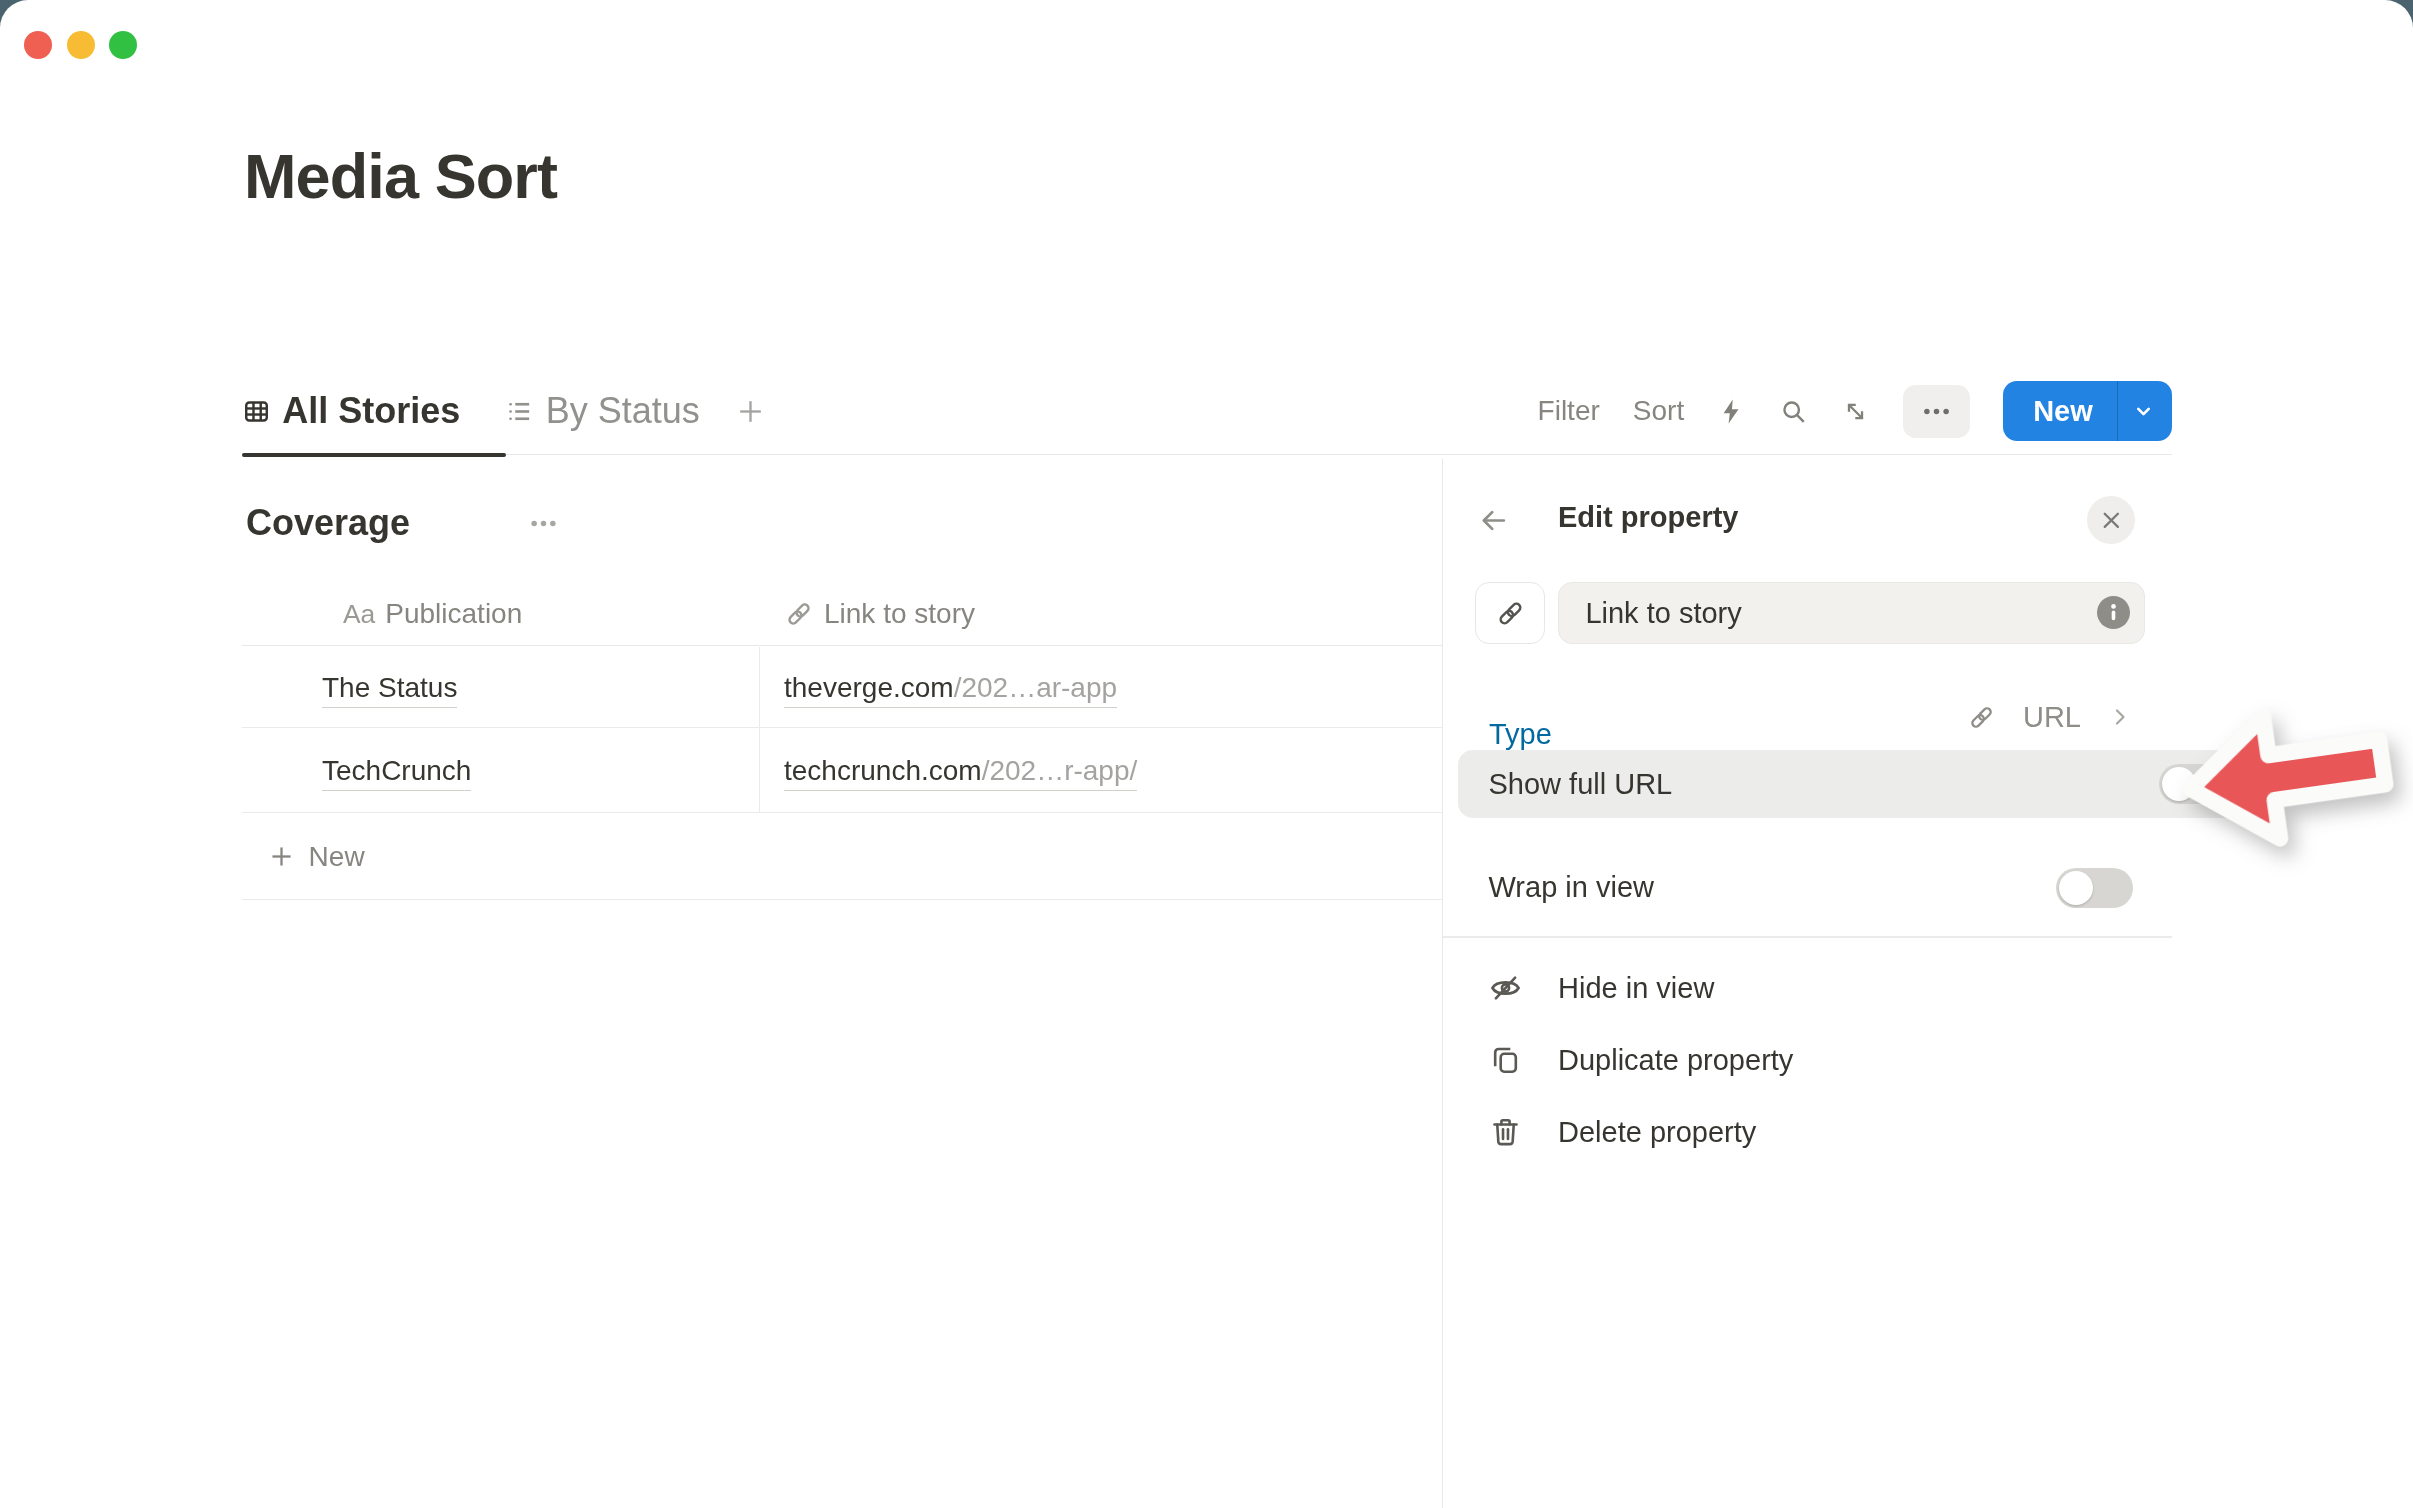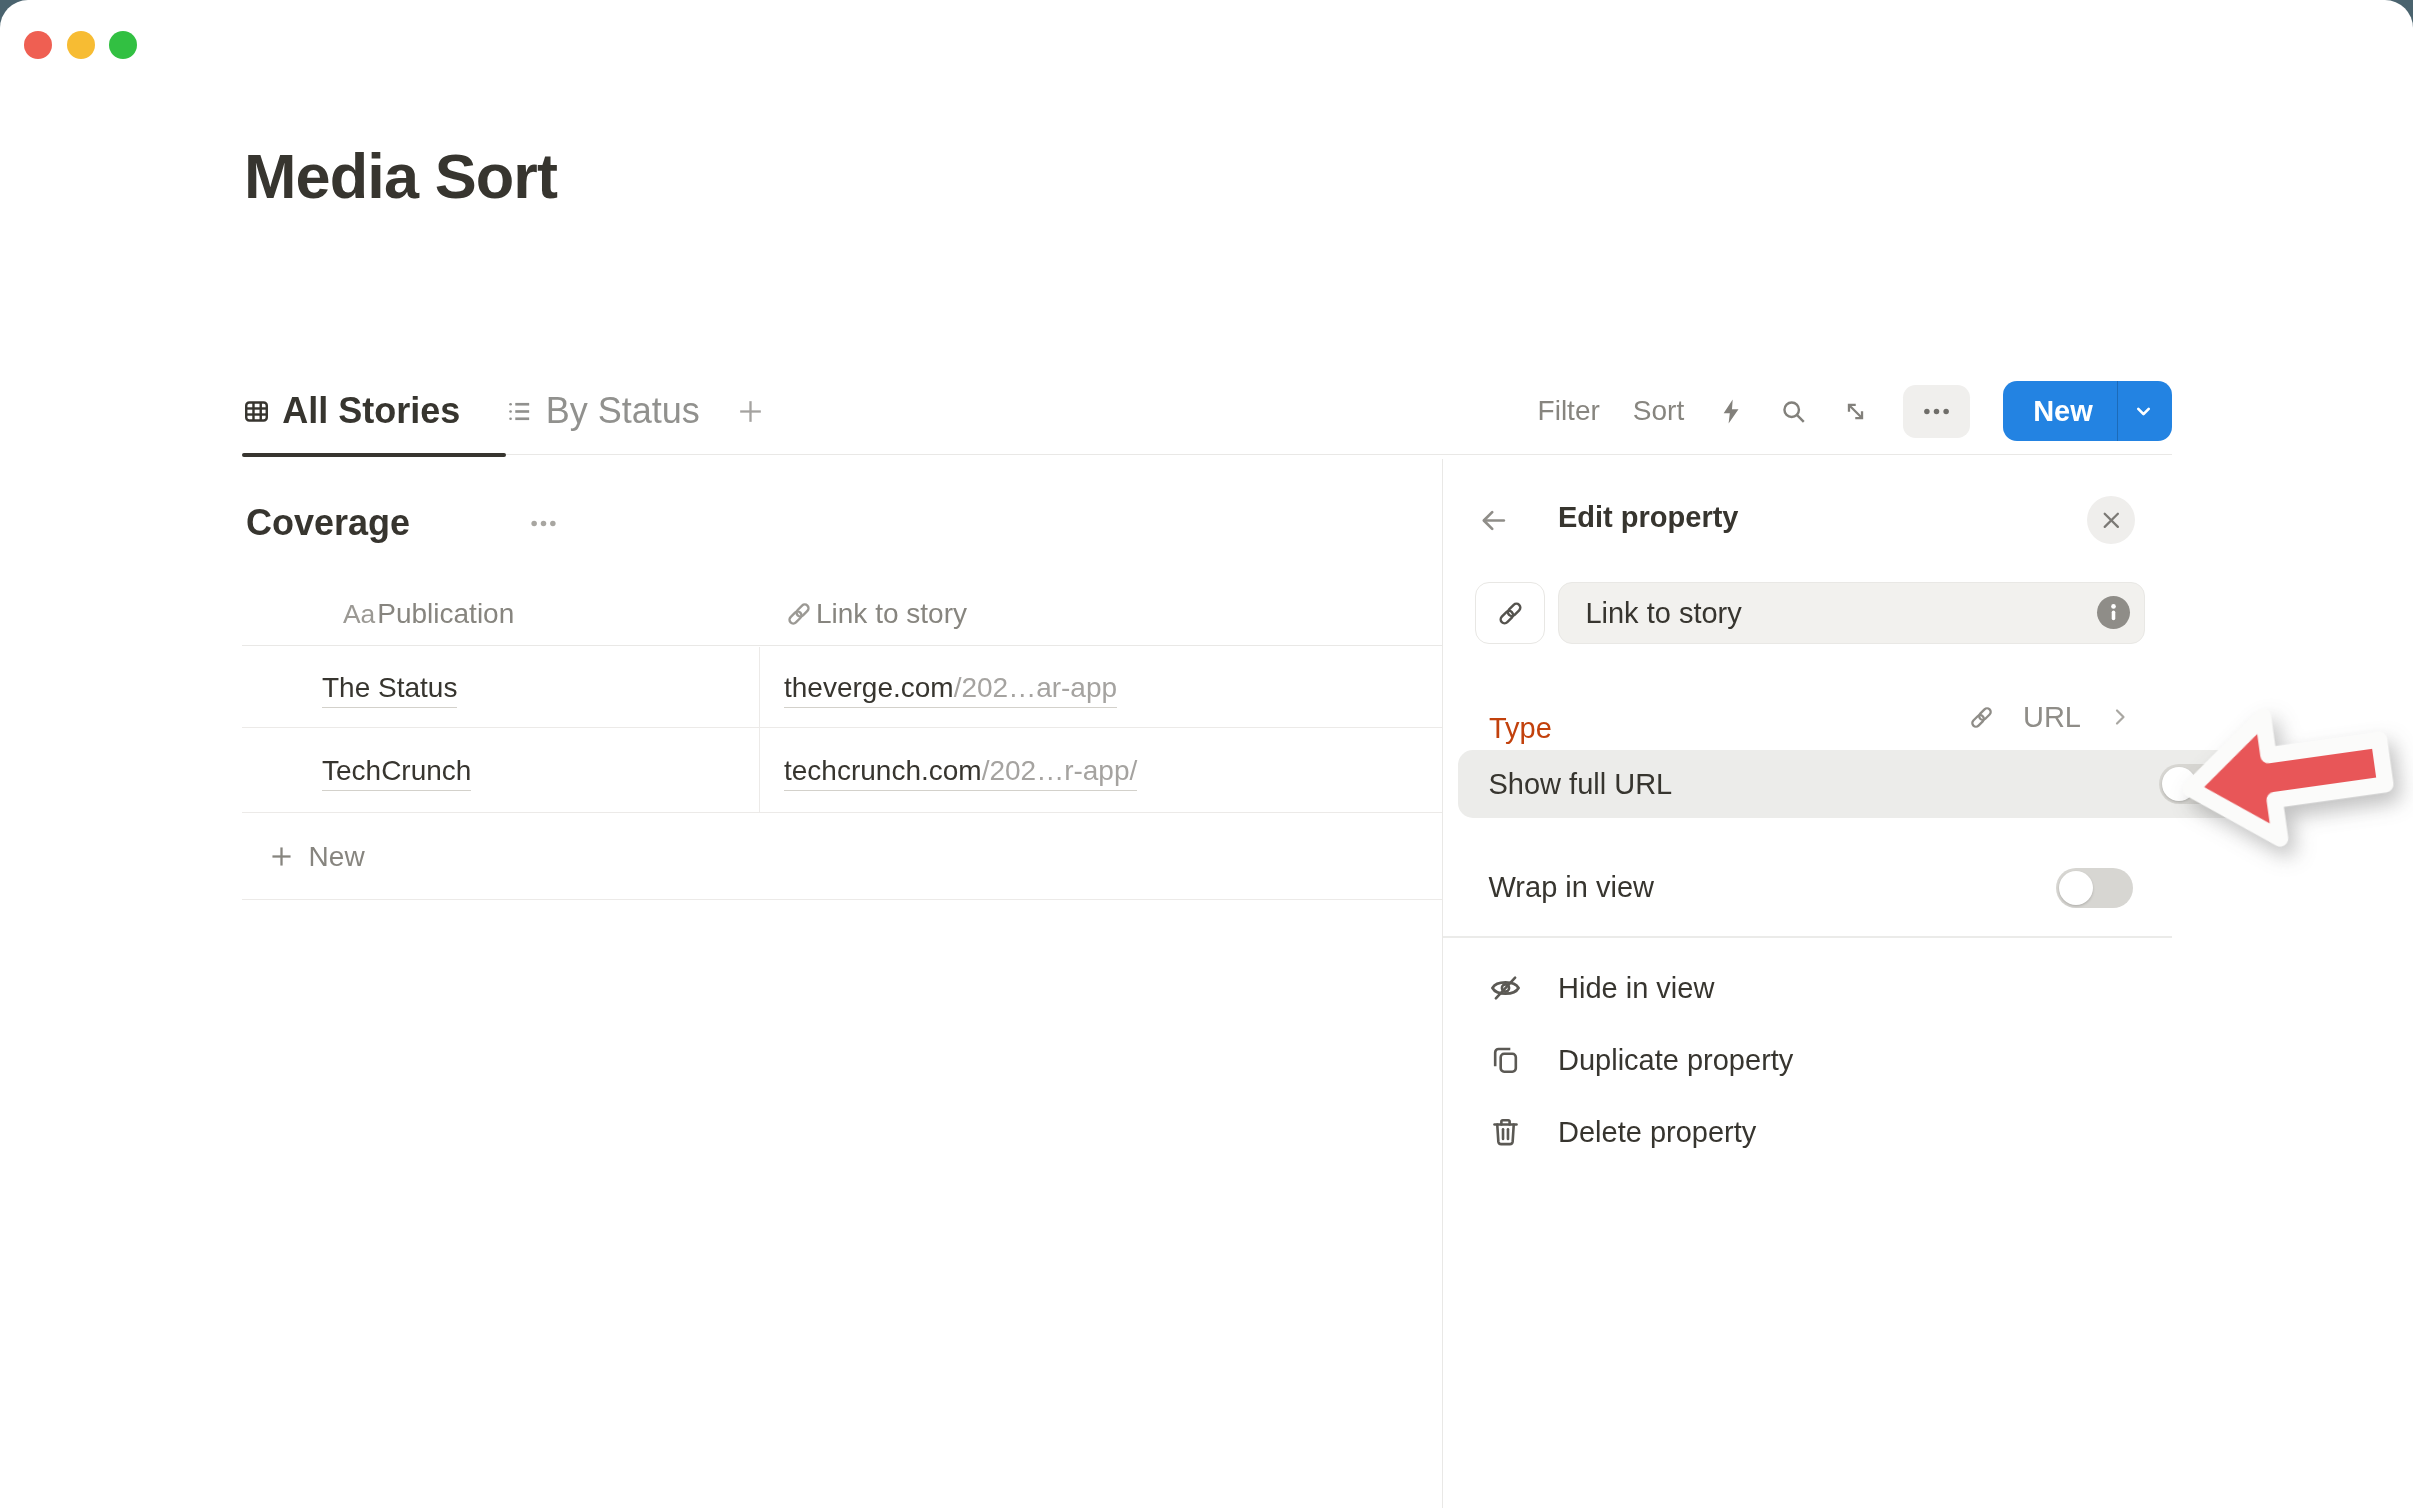--- a/index.html
+++ b/index.html
@@ -32,21 +32,21 @@
   .new-btn { height: 60px; background: #2383e2; border-radius: 14px; display: flex; align-items: center; color: #fff; overflow: hidden; }
   .new-btn .label { font-size: 29px; font-weight: 600; padding: 0 24px 0 30px; }
   .new-btn .divider { width: 1.3px; height: 60px; background: rgba(0,0,0,0.18); }
   .new-btn .chev { padding: 0 16.3px 0 12.6px; display: flex; align-items: center; }
 
   
   .tbl-title { position: absolute; left: 246px; top: 502px; font-size: 36px; font-weight: 700; line-height: 1.15; }
   .tbl-title-menu { position: absolute; left: 527px; top: 507px; }
 
   .hdr-row { position: absolute; left: 242px; top: 583px; width: 1200px; height: 63px; border-bottom: 1.9px solid #e9e8e6; }
-  .hdr-cell { position: absolute; top: 50%; transform: translateY(-50%); display: flex; align-items: center; gap: 2px;
+  .hdr-cell { position: absolute; top: 50%; transform: translateY(-50%); display: flex; align-items: center; gap: 10px;
               font-size: 28px; color: #87857f; font-weight: 400; }
   .hdr-aa { font-size: 26.4px; color: #9b9994; }
 
   .col-divider { position: absolute; left: 759px; top: 647px; width: 1.3px; height: 166px; background: #eceae8; }
 
   .row { position: absolute; left: 242px; width: 1200px; border-bottom: 1.3px solid #eceae8; }
   .row1 { top: 648px; height: 80px; }
   .row2 { top: 729px; height: 84px; }
   .cell { position: absolute; top: 50%; transform: translateY(-50%); font-size: 28px; }
   .pub-cell { left: 80px; font-weight: 500; color: #37352f; }
@@ -70,21 +70,21 @@
 
   .name-row { position: absolute; top: 123px; left: 32px; width: 670px; height: 62px; }
   .name-icon-btn { position: absolute; left: 0; top: 0; width: 70px; height: 62px; border: 1.9px solid #e8e7e4; border-radius: 14px;
                    background: #fff; display: flex; align-items: center; justify-content: center; }
   .name-input { position: absolute; left: 83px; top: 0; width: 587px; height: 62px; background: #f2f1ee; border: 1.9px solid #e9e8e5;
                 border-radius: 14px; display: flex; align-items: center; font-size: 29px; color: #37352f; padding-left: 26.4px; }
   .info-badge { position: absolute; right: 14px; top: 13.2px; width: 33px; height: 33px; border-radius: 50%; background: #8f8d88;
                 display: flex; align-items: center; justify-content: center; }
 
   .type-row { position: absolute; top: 229px; left: 0; width: 100%; height: 58px; }
-  .type-label { position: absolute; left: 46px; top: 24px; font-size: 29px; color: #c2410c; }
+  .type-label { position: absolute; left: 46px; top: 30px; font-size: 29px; color: #0369a1; }
   .type-value { position: absolute; right: 40px; top: 0; height: 58px; display: flex; align-items: center; gap: 27px;
                 font-size: 29px; color: #8f8d88; }
 
   .hl-row { position: absolute; top: 291px; left: 14.5px; width: 806px; height: 68px; background: #ececea; border-radius: 15px; }
   .hl-row .t-label { position: absolute; left: 31px; top: 17.6px; font-size: 29px; color: #37352f; }
   .wrap-row { position: absolute; top: 396px; left: 14.5px; width: 703px; height: 65px; }
   .wrap-row .t-label { position: absolute; left: 31px; top: 16.3px; font-size: 29px; color: #37352f; }
 
   .toggle { position: absolute; right: 28px; top: 50%; transform: translateY(-50%); width: 77px; height: 40px;
             border-radius: 20px; background: #d7d6d2; }

